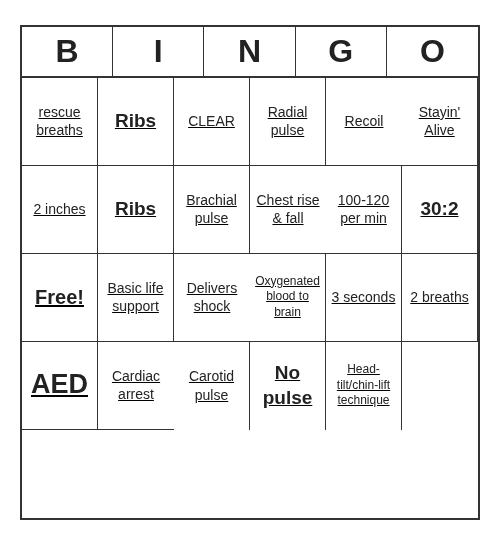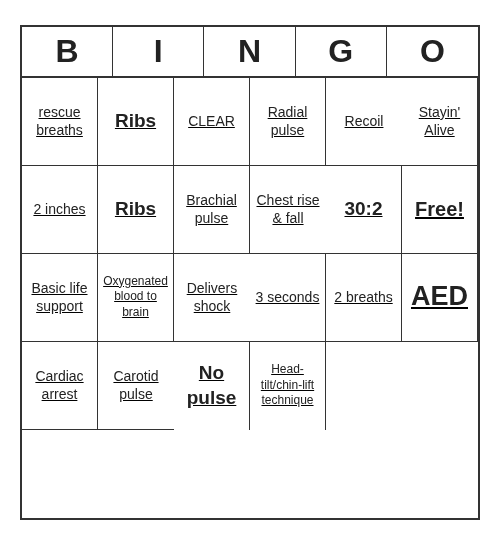--- a/index.html
+++ b/index.html
@@ -102,25 +102,26 @@
   <div class="bingo-cell">rescue breaths</div>
       <div class="bingo-cell large-text">Ribs</div>
       <div class="bingo-cell">CLEAR</div>
       <div class="bingo-cell">Radial pulse</div>
       <div class="bingo-cell">Recoil</div>
       <div class="bingo-cell">Stayin' Alive</div>
       <div class="bingo-cell">2 inches</div>
       <div class="bingo-cell large-text">Ribs</div>
       <div class="bingo-cell">Brachial pulse</div>
       <div class="bingo-cell">Chest rise &amp; fall</div>
+      <div class="bingo-cell">100-120 per min</div>
       <div class="bingo-cell large-text">30:2</div>
       <div class="bingo-cell free">Free!</div>
       <div class="bingo-cell">Basic life support</div>
+      <div class="bingo-cell">Delivers shock</div>
       <div class="bingo-cell" style="font-size: 12px;">Oxygenated blood to brain</div>
-      <div class="bingo-cell">Delivers shock</div>
       <div class="bingo-cell">3 seconds</div>
       <div class="bingo-cell">2 breaths</div>
       <div class="bingo-cell xl-text">AED</div>
       <div class="bingo-cell">Cardiac arrest</div>
       <div class="bingo-cell">Carotid pulse</div>
       <div class="bingo-cell large-text">No pulse</div>
       <div class="bingo-cell" style="font-size: 12px;">Head-tilt/chin-lift technique</div>
     </div>
 </div>
 

